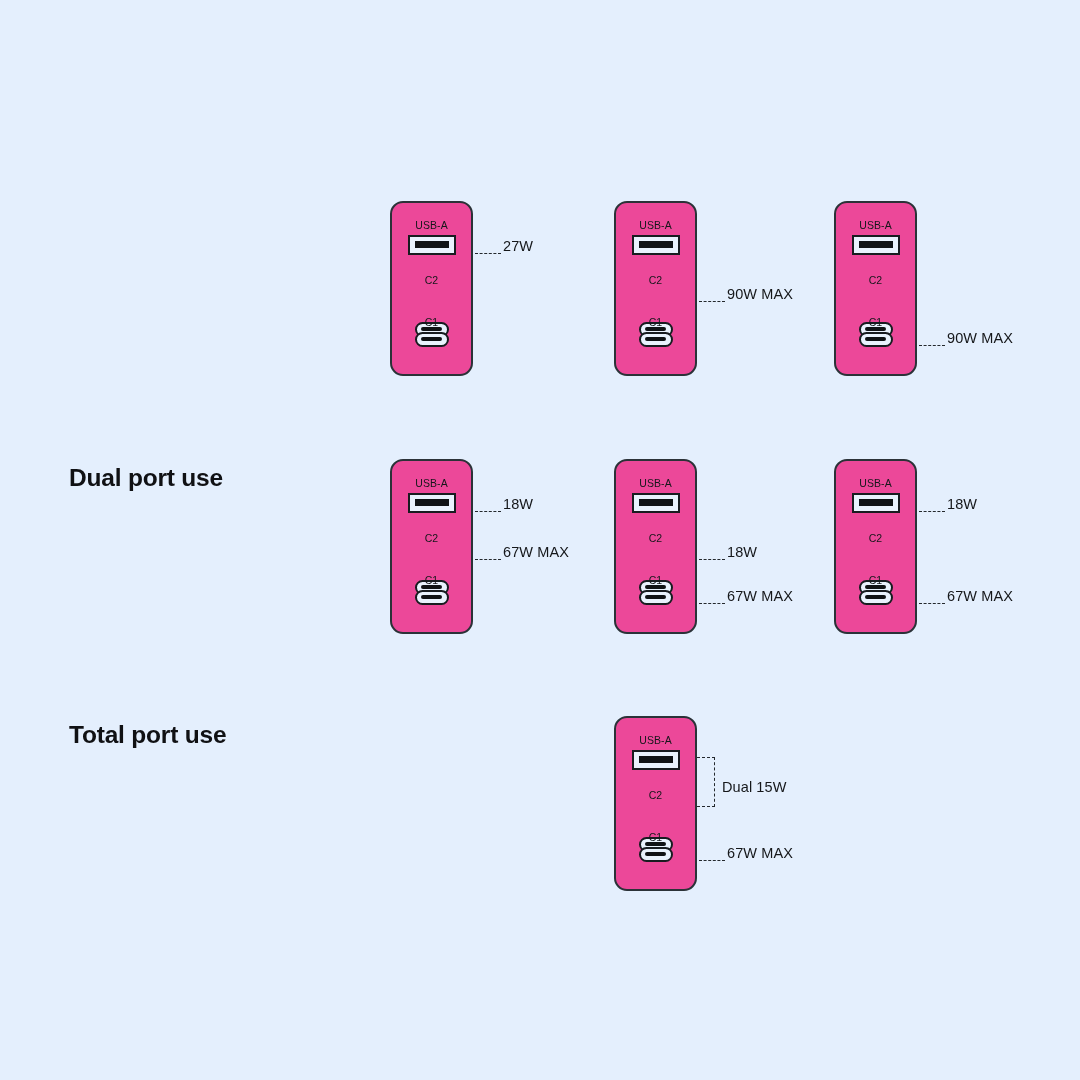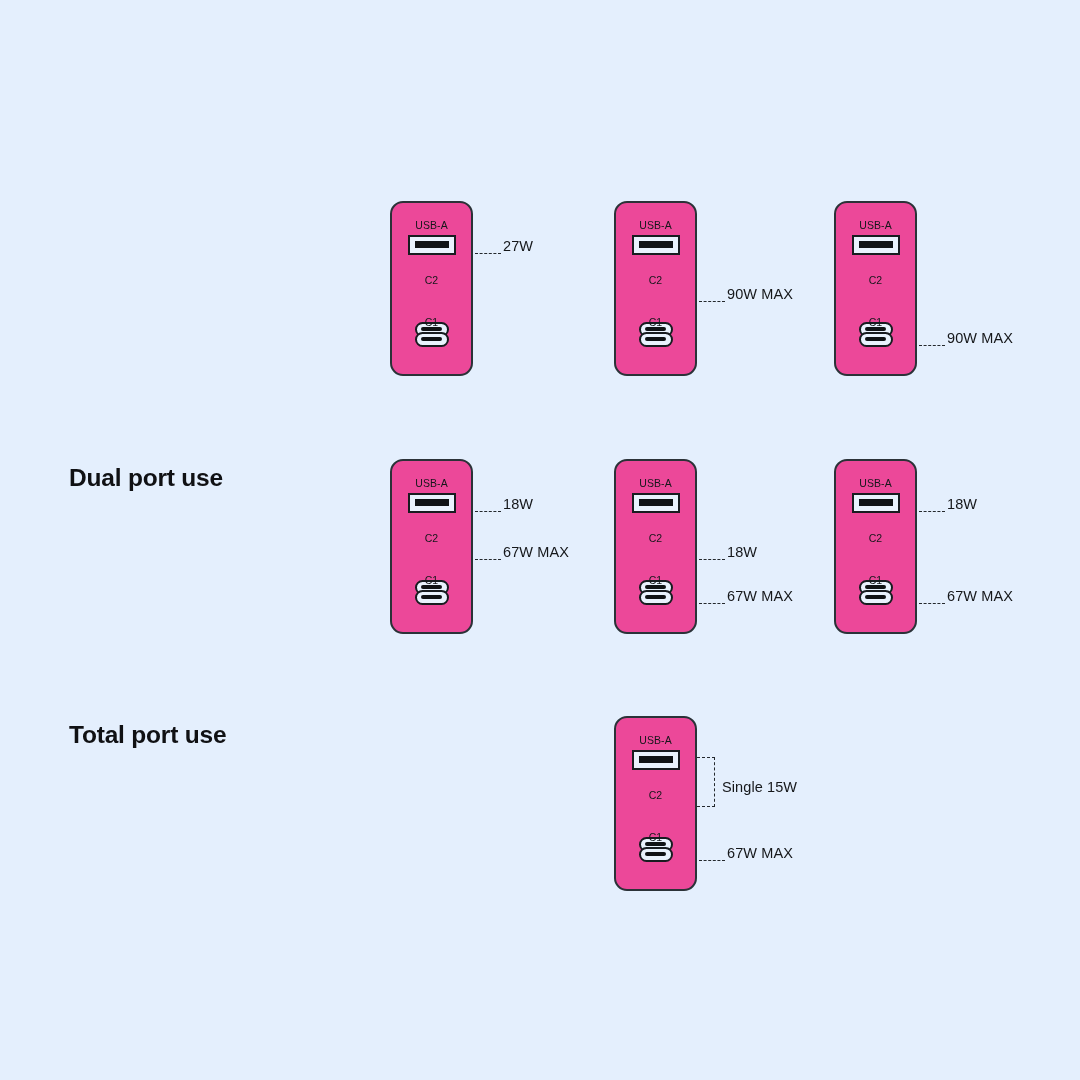--- a/index.html
+++ b/index.html
@@ -330,20 +330,20 @@
     </div>
     <div class="port c1">
       <div class="port-label">C1</div>
       <div class="socket-c">
           <div class="bar"></div>
         </div>
     </div>
   </div>
 
   <div class="bracket" style="left:697px; top:757px; width:18px; height:50px;"></div>
-  <div class="bracket-label" style="left:722px; top:779px;">Single 15W</div>
+  <div class="bracket-label" style="left:722px; top:779px;">Dual 15W</div>
 
   <div class="callout" style="left:699px; top:843px;">
     <div class="lead"></div>
     <div class="watt">67W MAX</div>
   </div>
 
 </div>
 
 </body></html>

